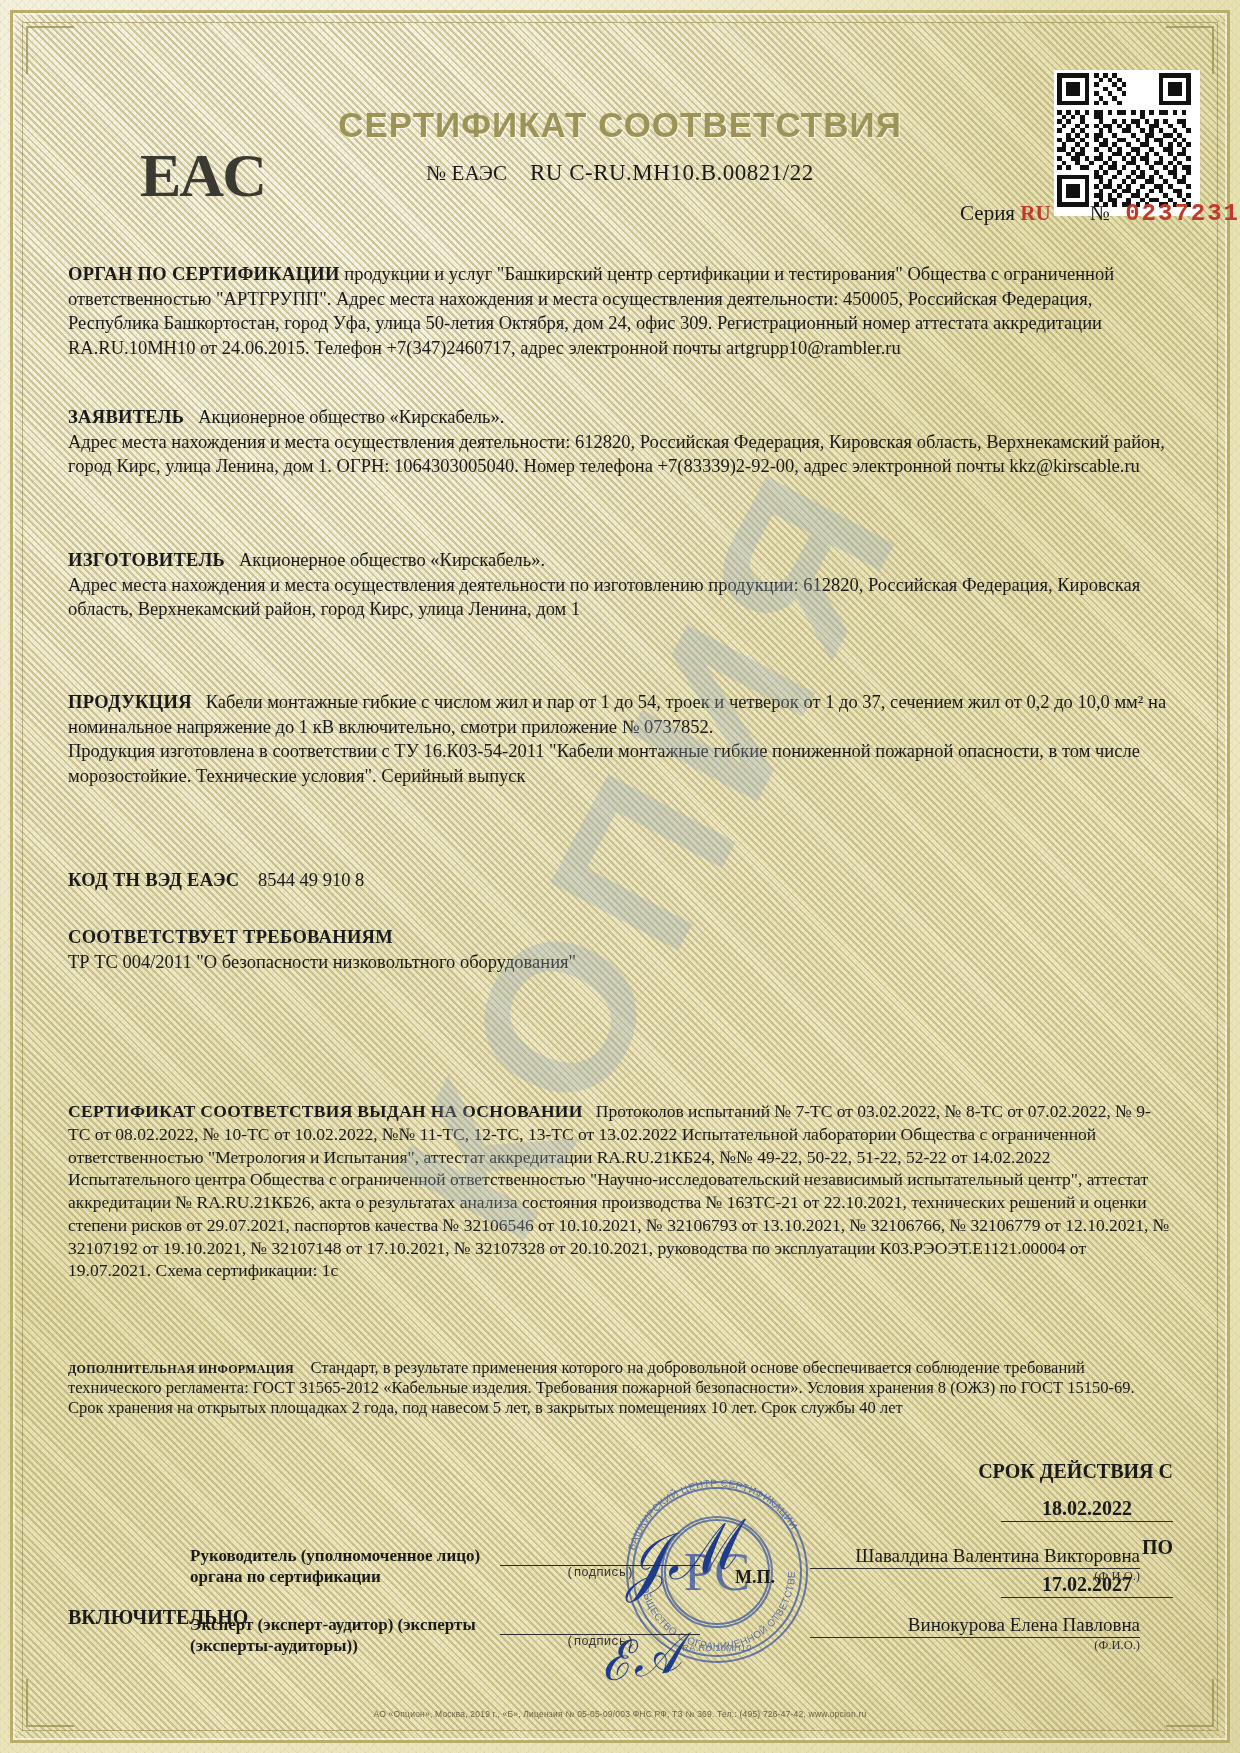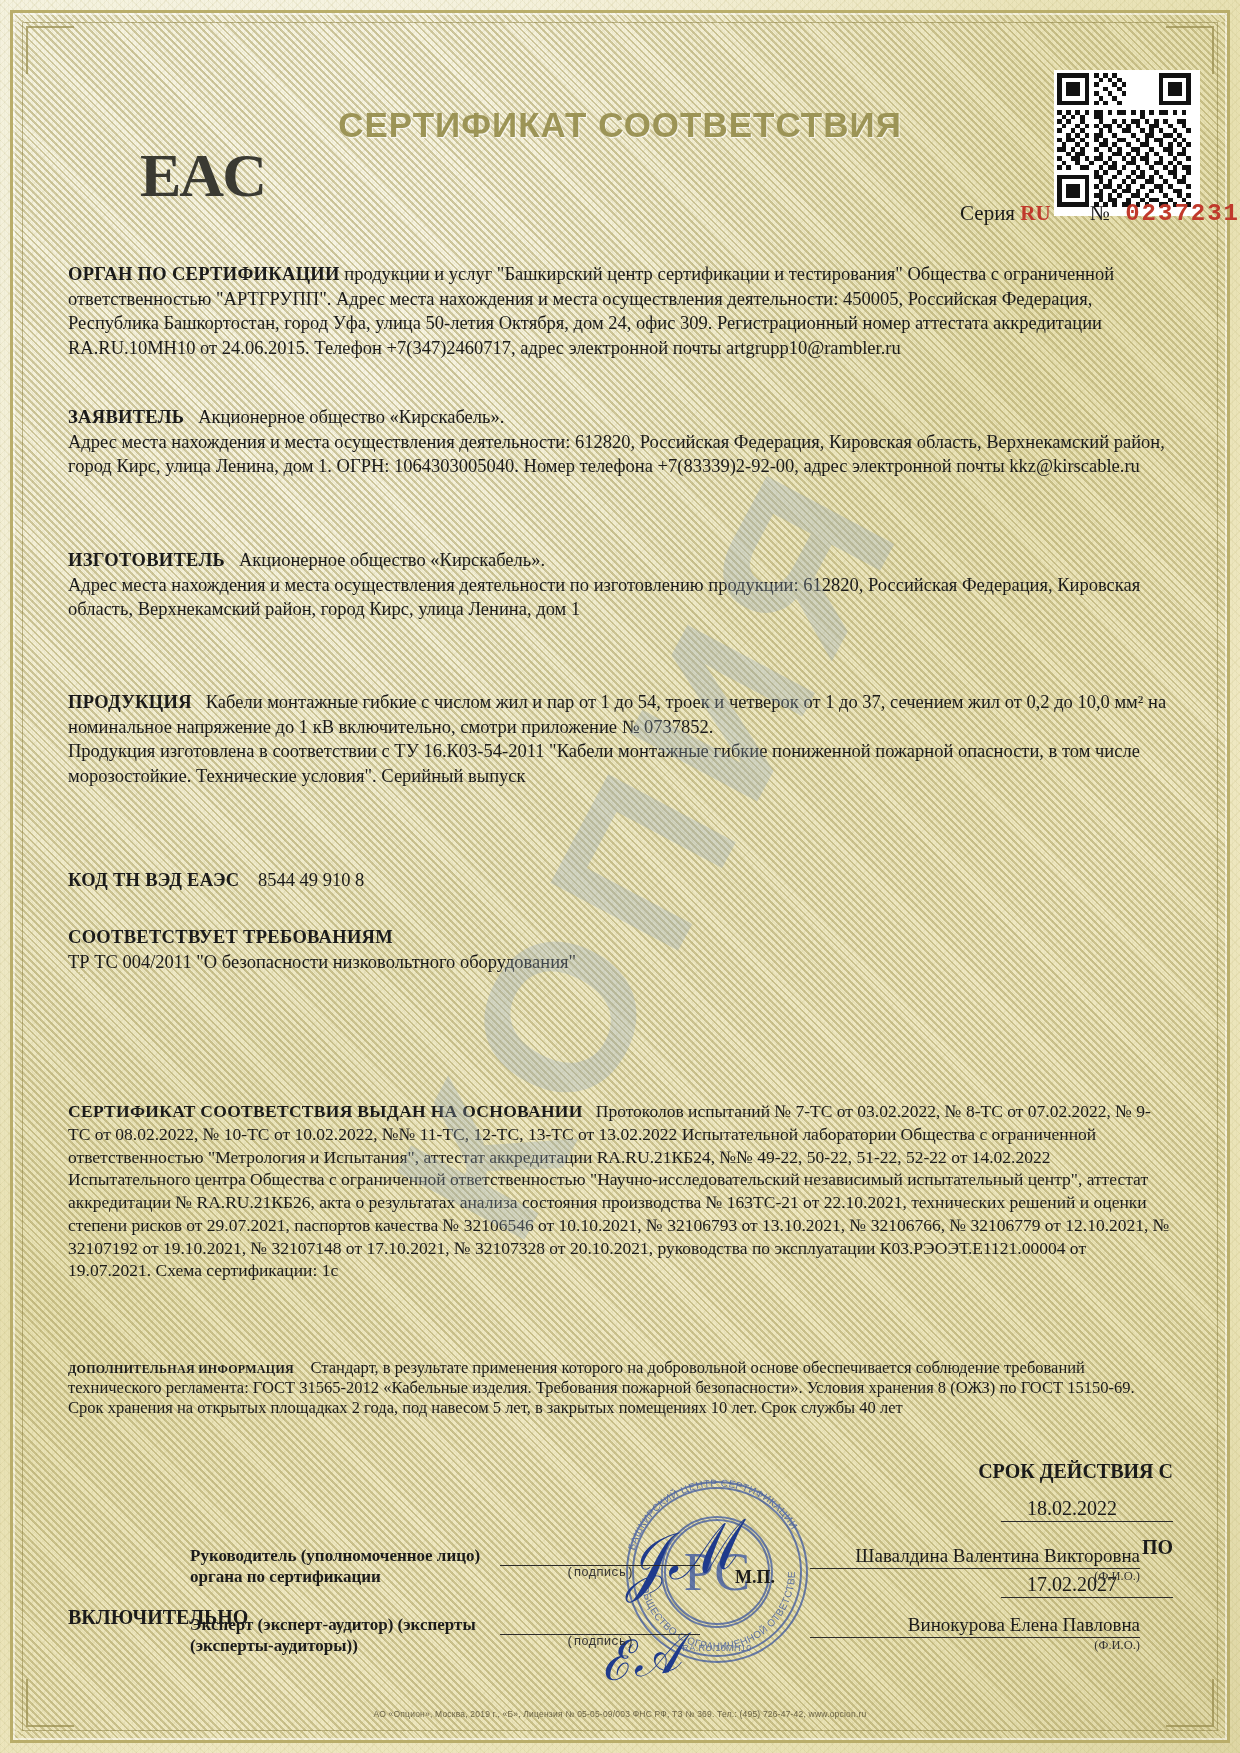--- a/index.html
+++ b/index.html
@@ -187,24 +187,25 @@
     font-size: 20px;
     font-weight: bold;
   }
   .validity .row1 {
     display: flex;
     align-items: flex-end;
     gap: 14px;
     flex-direction: column;
   }
   .validity .date {
-    font-weight: normal;
+    font-weight: bold;
     border-bottom: 1px solid #2b2b2b;
     padding: 0 26px 1px 26px;
     min-width: 120px;
+    text-align: center;
   }
   .validity .po { margin-left: 33px; }
   .validity .row2 {
     margin-top: 8px;
   }
 
   
   .sig-area {
     position: absolute;
     left: 190px;
@@ -577,20 +578,25 @@
             <rect x="25" y="28" width="1" height="1"></rect>
             <rect x="28" y="28" width="1" height="1"></rect>
         </g>
       </svg>
     </div>
 
     <div class="eac">EAC</div>
 
     <div class="cert-title">СЕРТИФИКАТ СООТВЕТСТВИЯ</div>
 
+    <div class="cert-number-row">
+      <span class="lbl">№ ЕАЭС</span>
+      &nbsp;&nbsp;
+      <span class="val">RU C-RU.MH10.B.00821/22</span>
+    </div>
 
     <div class="series-row">
       <span>Серия</span>
       <span class="series-code">RU</span>
       <span class="num-sign">№</span>
       <span class="series-num">0237231</span>
     </div>
 
     <div class="block blk-organ">
       <b class="heading-sp">ОРГАН ПО СЕРТИФИКАЦИИ</b>

